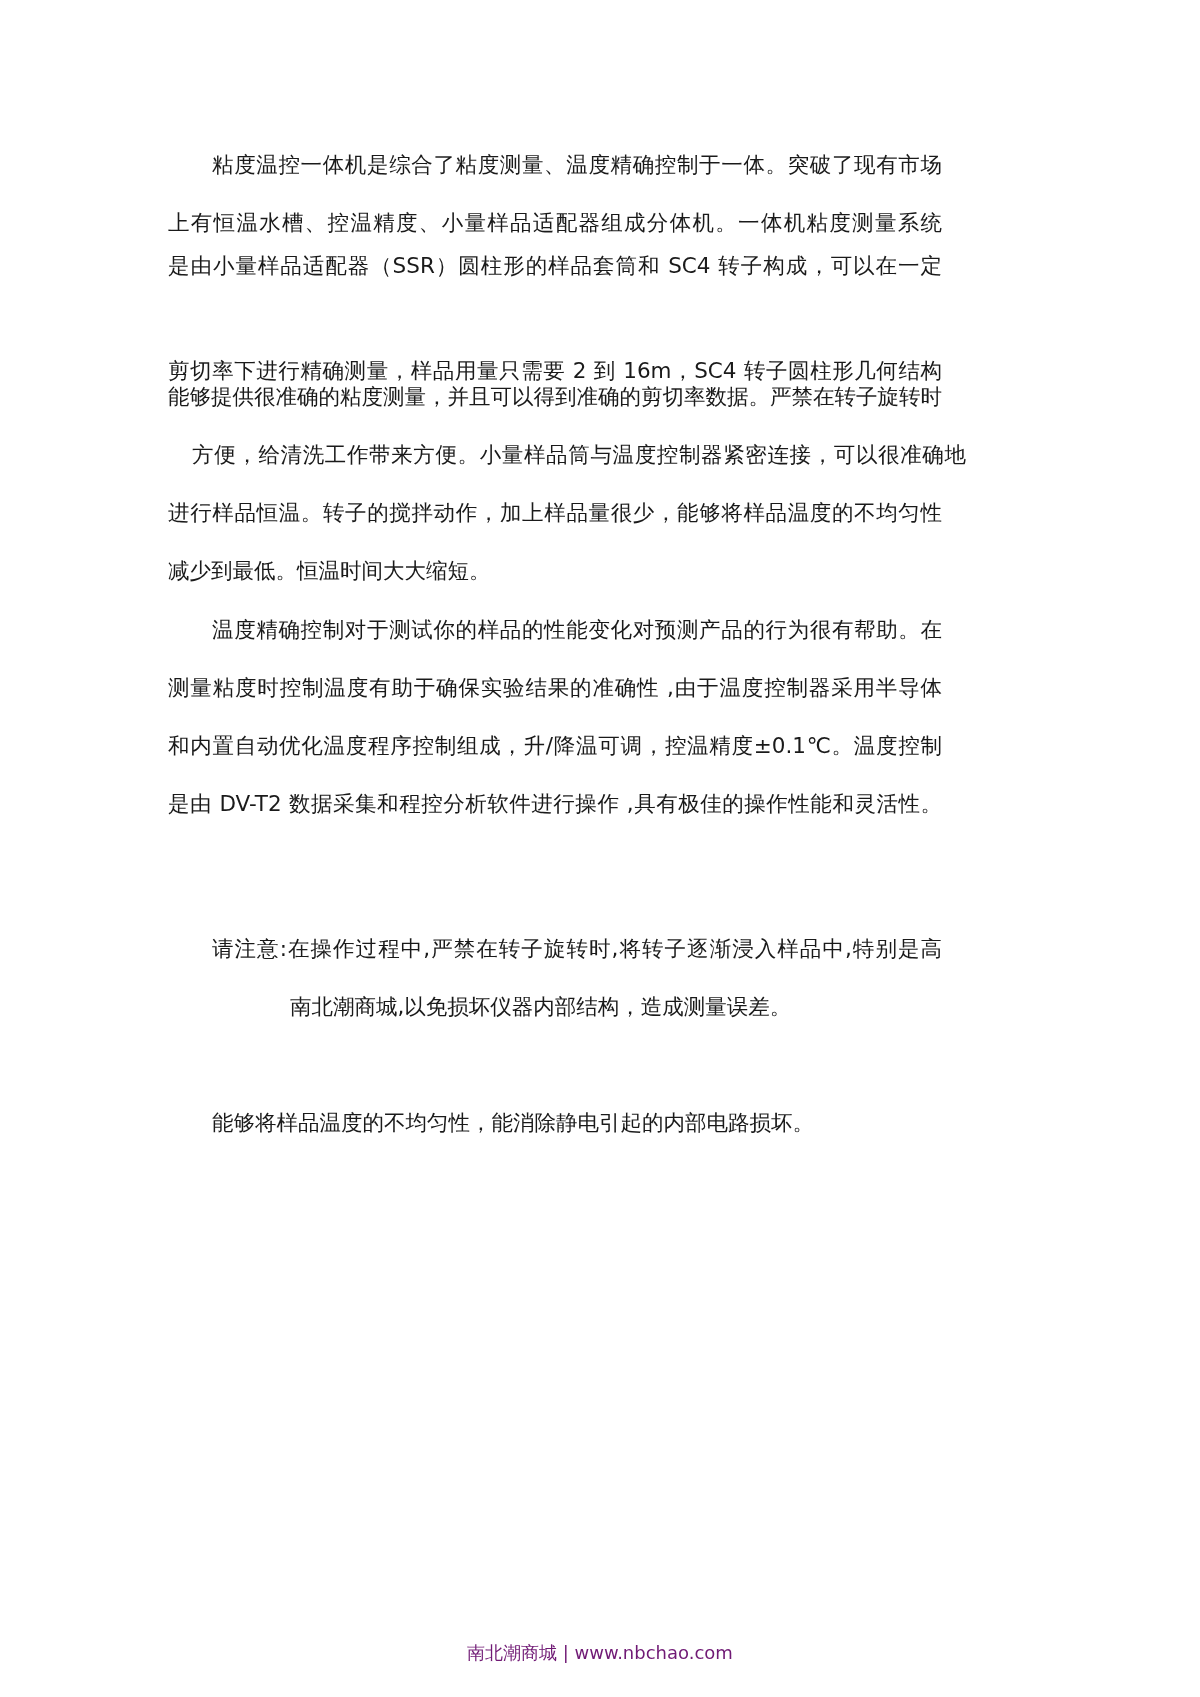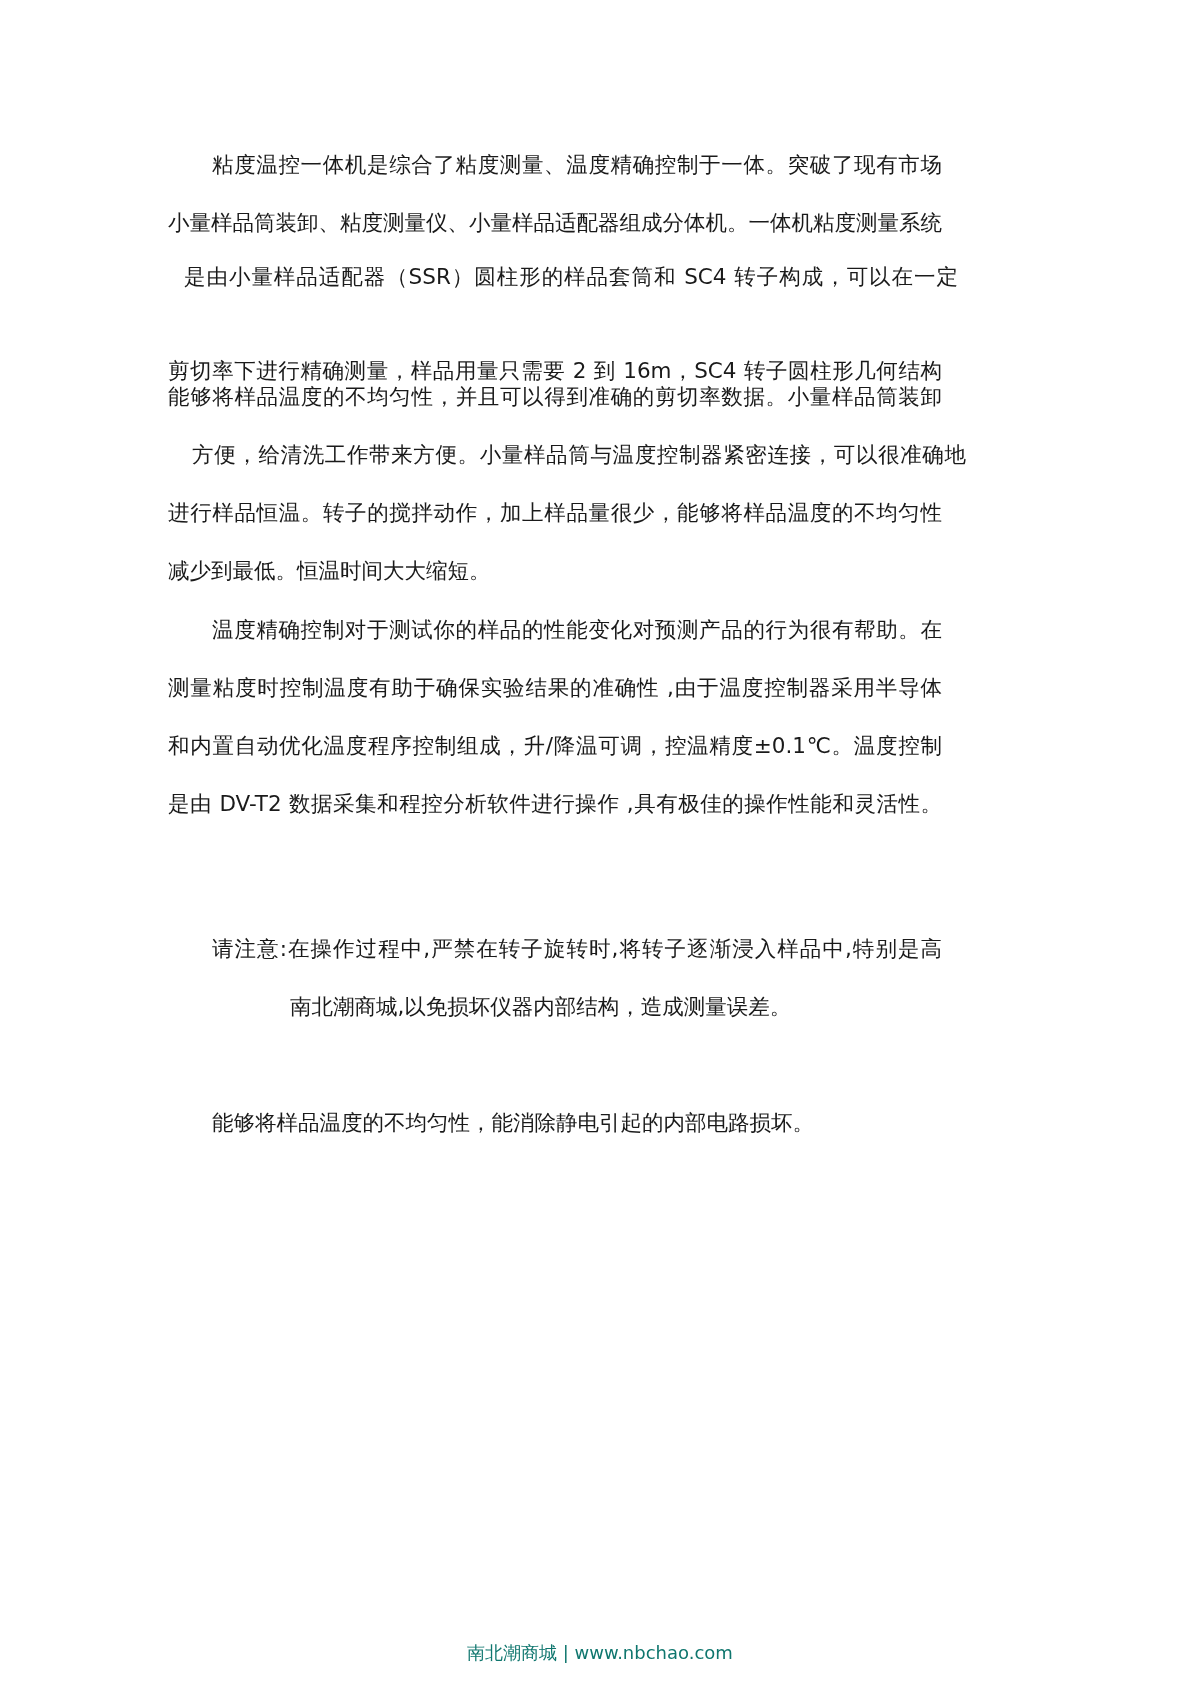--- a/index.html
+++ b/index.html
@@ -44,34 +44,34 @@
       left: 168px;
     }
     .footer {
       position: absolute;
       left: 0;
       width: 1200px;
       top: 1641px;
       text-align: center;
       font-size: 18px;
       line-height: 24px;
-      color: #0f766e;
+      color: #701a75;
     }
   </style>
 </head>
 <body>
 
 <div class="page">
 
   <div>
     <div class="line indent-line" style="top:150px;">粘度温控一体机是综合了粘度测量、温度精确控制于一体。突破了现有市场</div>
-    <div class="line justify" style="top:208px;">小量样品筒装卸、粘度测量仪、小量样品适配器组成分体机。一体机粘度测量系统</div>
-    <div class="line justify" style="top:262px;margin-left:16px;">是由小量样品适配器（SSR）圆柱形的样品套筒和  SC4  转子构成，可以在一定</div>
+    <div class="line justify" style="top:208px;">上有恒温水槽、控温精度、小量样品适配器组成分体机。一体机粘度测量系统</div>
+    <div class="line justify" style="top:251px;">是由小量样品适配器（SSR）圆柱形的样品套筒和  SC4  转子构成，可以在一定</div>
     <div class="line justify" style="top:324px;margin-top:32px;">剪切率下进行精确测量，样品用量只需要 2  到 16m，SC4 转子圆柱形几何结构</div>
-    <div class="line justify" style="top:382px;">能够将样品温度的不均匀性，并且可以得到准确的剪切率数据。小量样品筒装卸</div>
+    <div class="line justify" style="top:382px;">能够提供很准确的粘度测量，并且可以得到准确的剪切率数据。严禁在转子旋转时</div>
     <div class="line justify" style="top:440px;margin-left:24px;">方便，给清洗工作带来方便。小量样品筒与温度控制器紧密连接，可以很准确地</div>
     <div class="line justify" style="top:498px;">进行样品恒温。转子的搅拌动作，加上样品量很少，能够将样品温度的不均匀性</div>
     <div class="line plain" style="top:556px;">减少到最低。恒温时间大大缩短。</div>
   </div>
 
   <div>
     <div class="line indent-line" style="top:615px;">温度精确控制对于测试你的样品的性能变化对预测产品的行为很有帮助。在</div>
     <div class="line justify" style="top:673px;">测量粘度时控制温度有助于确保实验结果的准确性 ,由于温度控制器采用半导体</div>
     <div class="line justify" style="top:731px;">和内置自动优化温度程序控制组成，升/降温可调，控温精度±0.1℃。温度控制</div>
     <div class="line justify" style="top:789px;">是由 DV-T2 数据采集和程控分析软件进行操作 ,具有极佳的操作性能和灵活性。</div>

